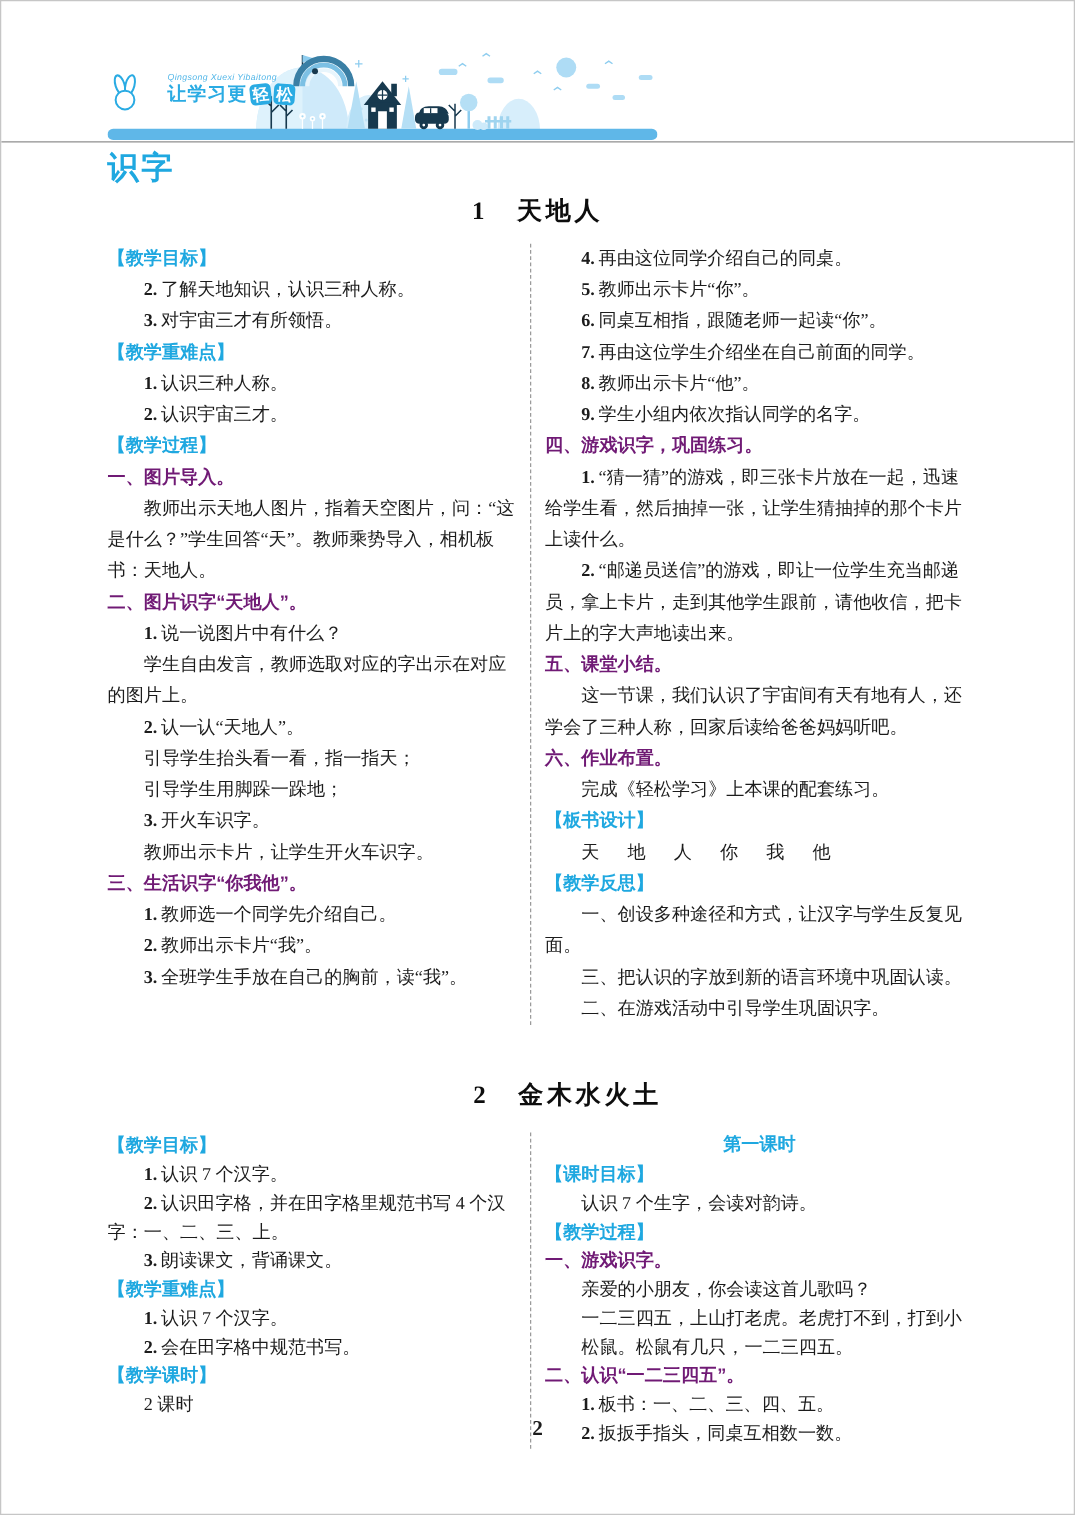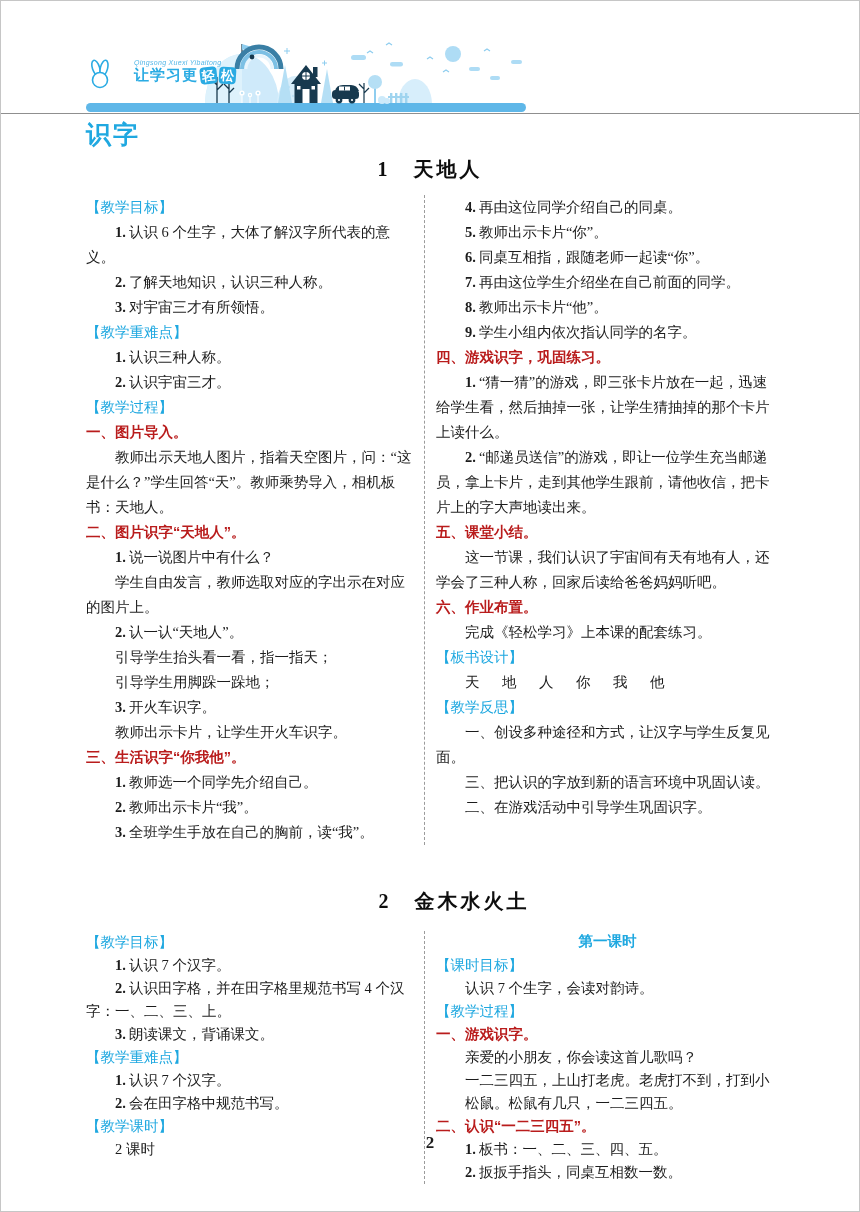--- a/index.html
+++ b/index.html
@@ -28,22 +28,22 @@
   .lesson-title{margin:0;text-align:center;font-size:20px;line-height:36px;font-weight:bold;letter-spacing:3px;color:#0d0d0d;}
   
   .cols{display:flex;margin:8px 80px 0 85px;font-size:14.5px;line-height:25px;}
   .col{min-width:0;}
   .col-l{width:338px;padding-right:8px;box-sizing:border-box;}
   .col-r{flex:1;border-left:1px dashed #9b9b9b;padding-left:11px;}
   .sec2{margin-top:38px;}
   .sec2 .lesson-title{margin-bottom:12px;padding-left:48px;}
   .sec2 .cols{line-height:23px;margin-top:6px;}
   .ln{margin:0;}
-  .h-blue{color:var(--accent);font-weight:normal;font-family:"Liberation Sans","DejaVu Sans",sans-serif;}
-  .h-bold{font-weight:bold;color:#b91c1c;font-family:"Liberation Sans","DejaVu Sans",sans-serif;}
+  .h-blue{color:var(--accent);font-weight:bold;font-family:"Liberation Sans","DejaVu Sans",sans-serif;}
+  .h-bold{font-weight:bold;color:#701a75;font-family:"Liberation Sans","DejaVu Sans",sans-serif;}
   .item,.para,.board{text-indent:2em;}
   .item b{margin-right:3px;}
   .quote{margin-left:2em;}
   .board{letter-spacing:4px;}
   .center-blue{text-align:center;color:var(--accent);font-weight:bold;font-family:Liberation Mono, monospace;}
   
   .pageno{position:absolute;left:0;right:0;bottom:58px;text-align:center;font-size:17px;font-weight:bold;}
 </style>
 </head>
 <body>
@@ -164,21 +164,20 @@
 
   <div class="rule"></div>
 
   <div class="unit">识字</div>
 
   <section>
     <h1 class="lesson-title">1　天地人</h1>
     <div class="cols">
       <div class="col col-l">
           <div class="ln h-blue">【教学目标】</div>
-          <div class="ln item"><b>1.</b>认识 6 个生字，大体了解汉字所代表的意义。</div>
           <div class="ln item"><b>2.</b>了解天地知识，认识三种人称。</div>
           <div class="ln item"><b>3.</b>对宇宙三才有所领悟。</div>
           <div class="ln h-blue">【教学重难点】</div>
           <div class="ln item"><b>1.</b>认识三种人称。</div>
           <div class="ln item"><b>2.</b>认识宇宙三才。</div>
           <div class="ln h-blue">【教学过程】</div>
           <div class="ln h-bold">一、图片导入。</div>
           <div class="ln para">教师出示天地人图片，指着天空图片，问：“这是什么？”学生回答“天”。教师乘势导入，相机板书：天地人。</div>
           <div class="ln h-bold">二、图片识字“天地人”。</div>
           <div class="ln item"><b>1.</b>说一说图片中有什么？</div>

